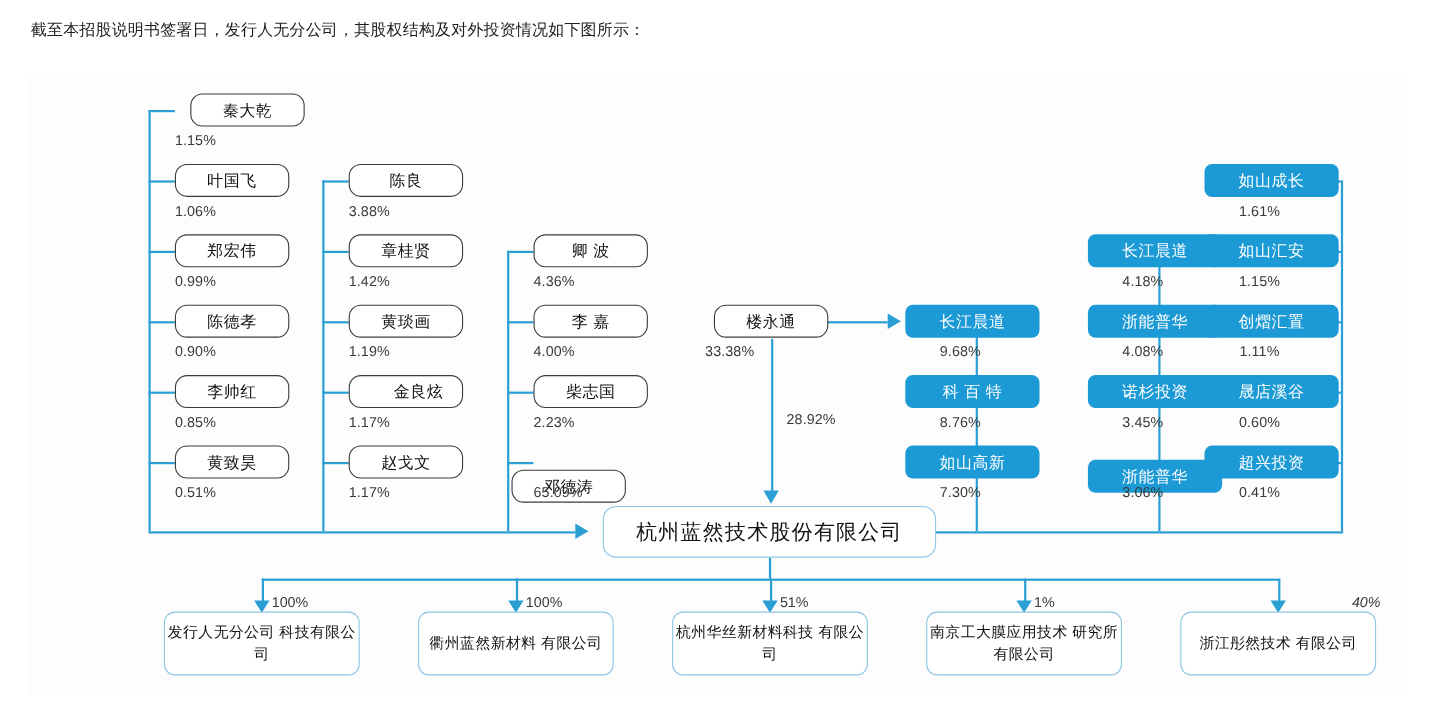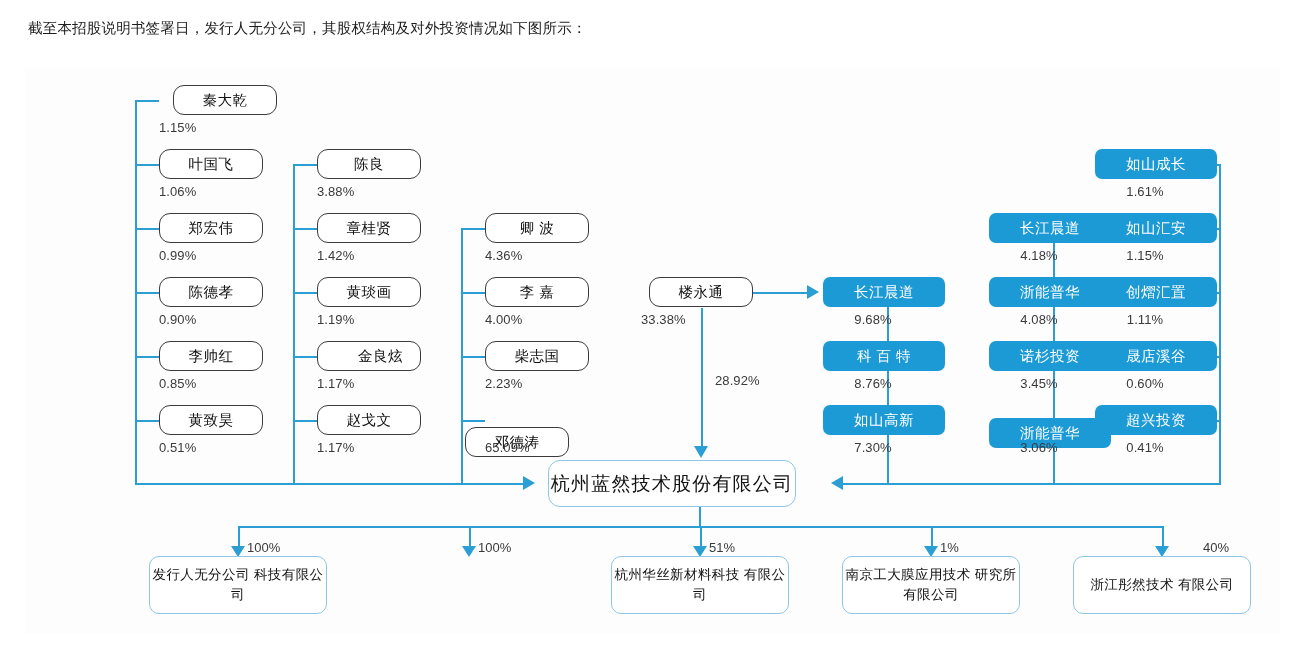--- a/index.html
+++ b/index.html
@@ -71,21 +71,21 @@
     white-space: nowrap;
   }
   .pct.r {
     text-align: center;
   }
   
   #main-company {
     position: absolute;
     left: 523px;
     top: 392px;
-    width: 248px;
+    width: 303px;
     height: 47px;
     box-sizing: border-box;
     border: 1.6px solid #8ec6e4;
     border-radius: 12px;
     background: #ffffff;
     display: flex;
     align-items: center;
     justify-content: center;
     font-size: 19px;
     color: #111;
@@ -281,26 +281,28 @@
   <div class="node inv" style="left:1070px; top:337px;">超兴投资</div>
   <div class="pct r" style="left:1070px; top:372px; width:100px;">0.41%</div>
 
   <div id="main-company">杭州蓝然技术股份有限公司</div>
 
   <div class="sub-pct" style="left:222px; top:472px;">100%</div>
   <div class="sub" style="left:124px;">发行人无分公司
 科技有限公司</div>
 
   <div class="sub-pct" style="left:453px; top:472px;">100%</div>
+  <div class="sub" style="left:355px;">衢州蓝然新材料
+有限公司</div>
 
   <div class="sub-pct" style="left:684px; top:472px;">51%</div>
   <div class="sub" style="left:586px;">杭州华丝新材料科技
 有限公司</div>
 
   <div class="sub-pct" style="left:915px; top:472px;">1%</div>
   <div class="sub" style="left:817px;">南京工大膜应用技术
 研究所有限公司</div>
 
-  <div class="sub-pct" style="left:1178px; top:472px;">40%</div>
+  <div class="sub-pct" style="left:1204px; top:472px;font-style:italic;">40%</div>
   <div class="sub" style="left:1048px;">浙江彤然技术
 有限公司</div>
 
 </div>
 
 </body></html>

